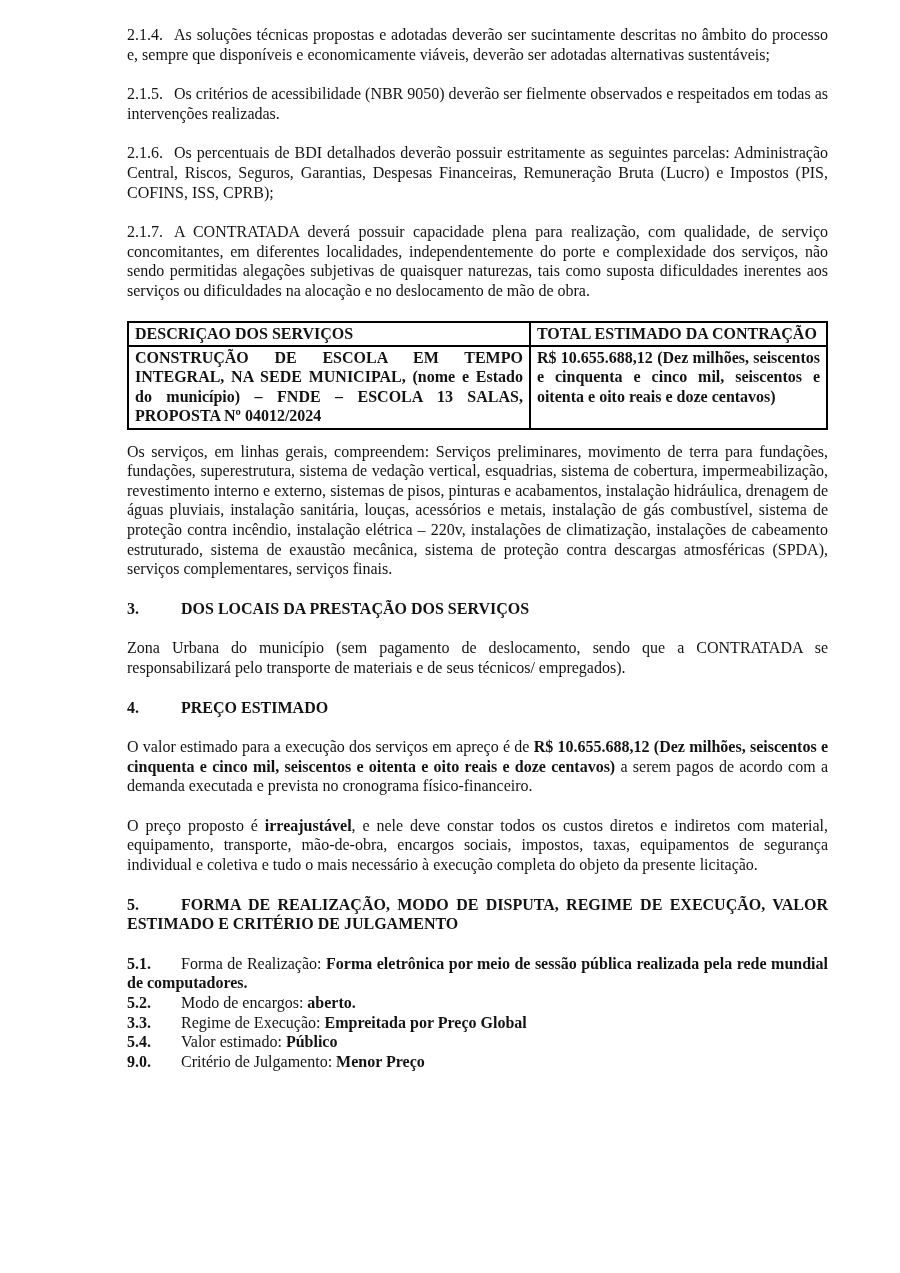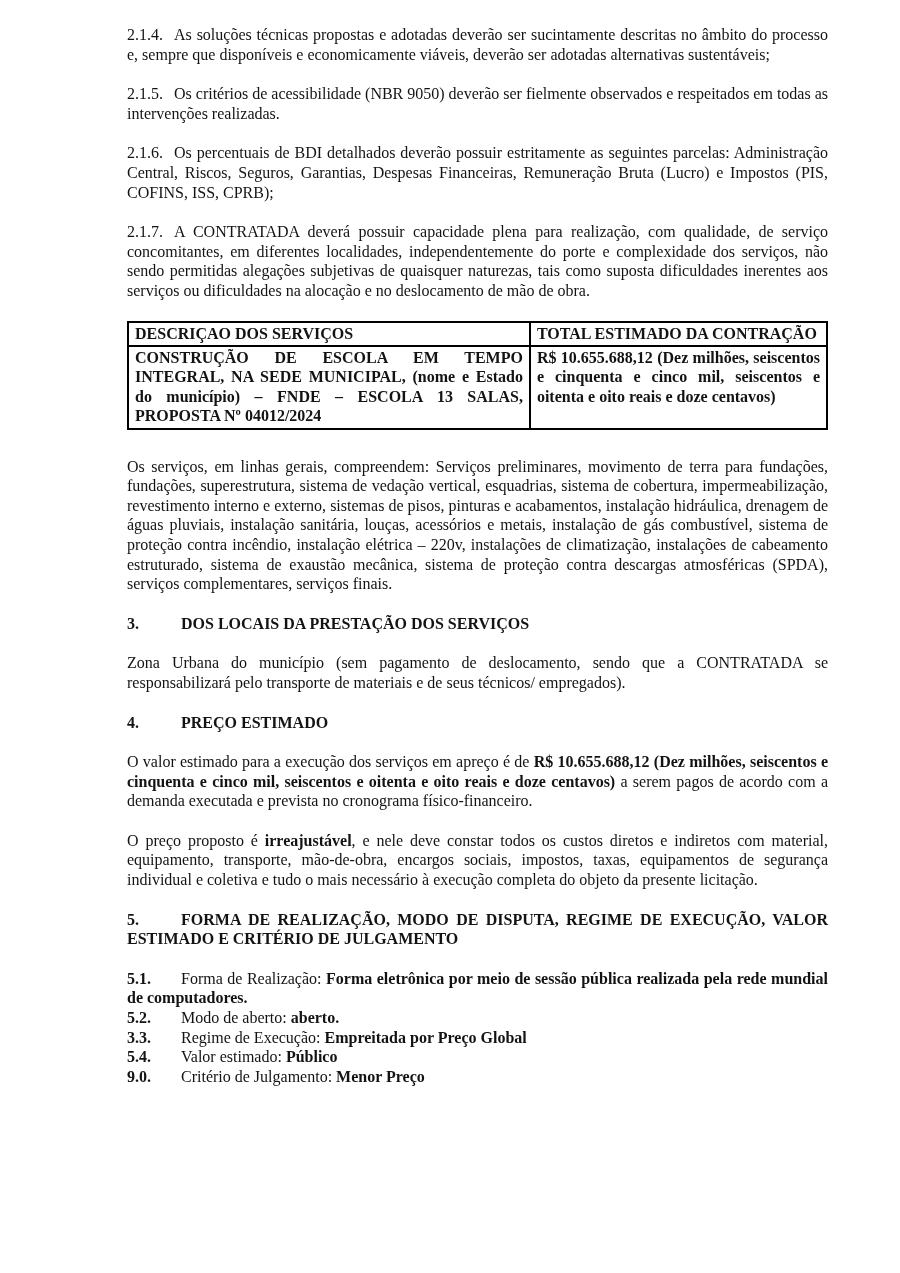--- a/index.html
+++ b/index.html
@@ -23,21 +23,21 @@
   }
   .para, .heading { margin-bottom:20px; }
   .heading { font-weight:bold; }
   .pnum { display:inline-block; min-width:47px; }
   .hnum { display:inline-block; min-width:54px; font-weight:bold; }
   .inum { display:inline-block; min-width:54px; font-weight:bold; }
   .bold { font-weight:bold; }
   table.services {
     width:100%;
     border-collapse:collapse;
-    margin-bottom:27px;
+    margin-bottom:12px;
     table-layout:fixed;
     padding-left:16px;
   }
   table.services th, table.services td {
     border:2px solid #000000;
     font-size:16px;
     line-height:19.4px;
     font-weight:bold;
     vertical-align:top;
     padding:1px 6px 2px 6px;
@@ -88,19 +88,19 @@
   <p class="heading"><span class="hnum">4.</span><span>PREÇO ESTIMADO</span></p>
 
   <p class="para"><span>O valor estimado para a execução dos serviços em apreço é de </span><span class="bold">R$ 10.655.688,12 (Dez milhões, seiscentos e cinquenta e cinco mil, seiscentos e oitenta e oito reais e doze centavos)</span><span> a serem pagos de acordo com a demanda executada e prevista no cronograma físico-financeiro.</span></p>
 
   <p class="para"><span>O preço proposto é </span><span class="bold">irreajustável</span><span>, e nele deve constar todos os custos diretos e indiretos com material, equipamento, transporte, mão-de-obra, encargos sociais, impostos, taxas, equipamentos de segurança individual e coletiva e tudo o mais necessário à execução completa do objeto da presente licitação.</span></p>
 
   <p class="heading"><span class="hnum">5.</span><span>FORMA DE REALIZAÇÃO, MODO DE DISPUTA, REGIME DE EXECUÇÃO, VALOR ESTIMADO E CRITÉRIO DE JULGAMENTO</span></p>
 
   <div class="items">
     <p class="item"><span class="inum">5.1.</span><span>Forma de Realização: </span><span class="bold">Forma eletrônica por meio de sessão pública realizada pela rede mundial de computadores.</span></p>
-    <p class="item"><span class="inum">5.2.</span><span>Modo de aberto: </span><span class="bold">aberto.</span></p>
+    <p class="item"><span class="inum">5.2.</span><span>Modo de encargos: </span><span class="bold">aberto.</span></p>
     <p class="item"><span class="inum">3.3.</span><span>Regime de Execução: </span><span class="bold">Empreitada por Preço Global</span></p>
     <p class="item"><span class="inum">5.4.</span><span>Valor estimado: </span><span class="bold">Público</span></p>
     <p class="item"><span class="inum">9.0.</span><span>Critério de Julgamento: </span><span class="bold">Menor Preço</span></p>
   </div>
 
 </div>
 
 </body></html>

